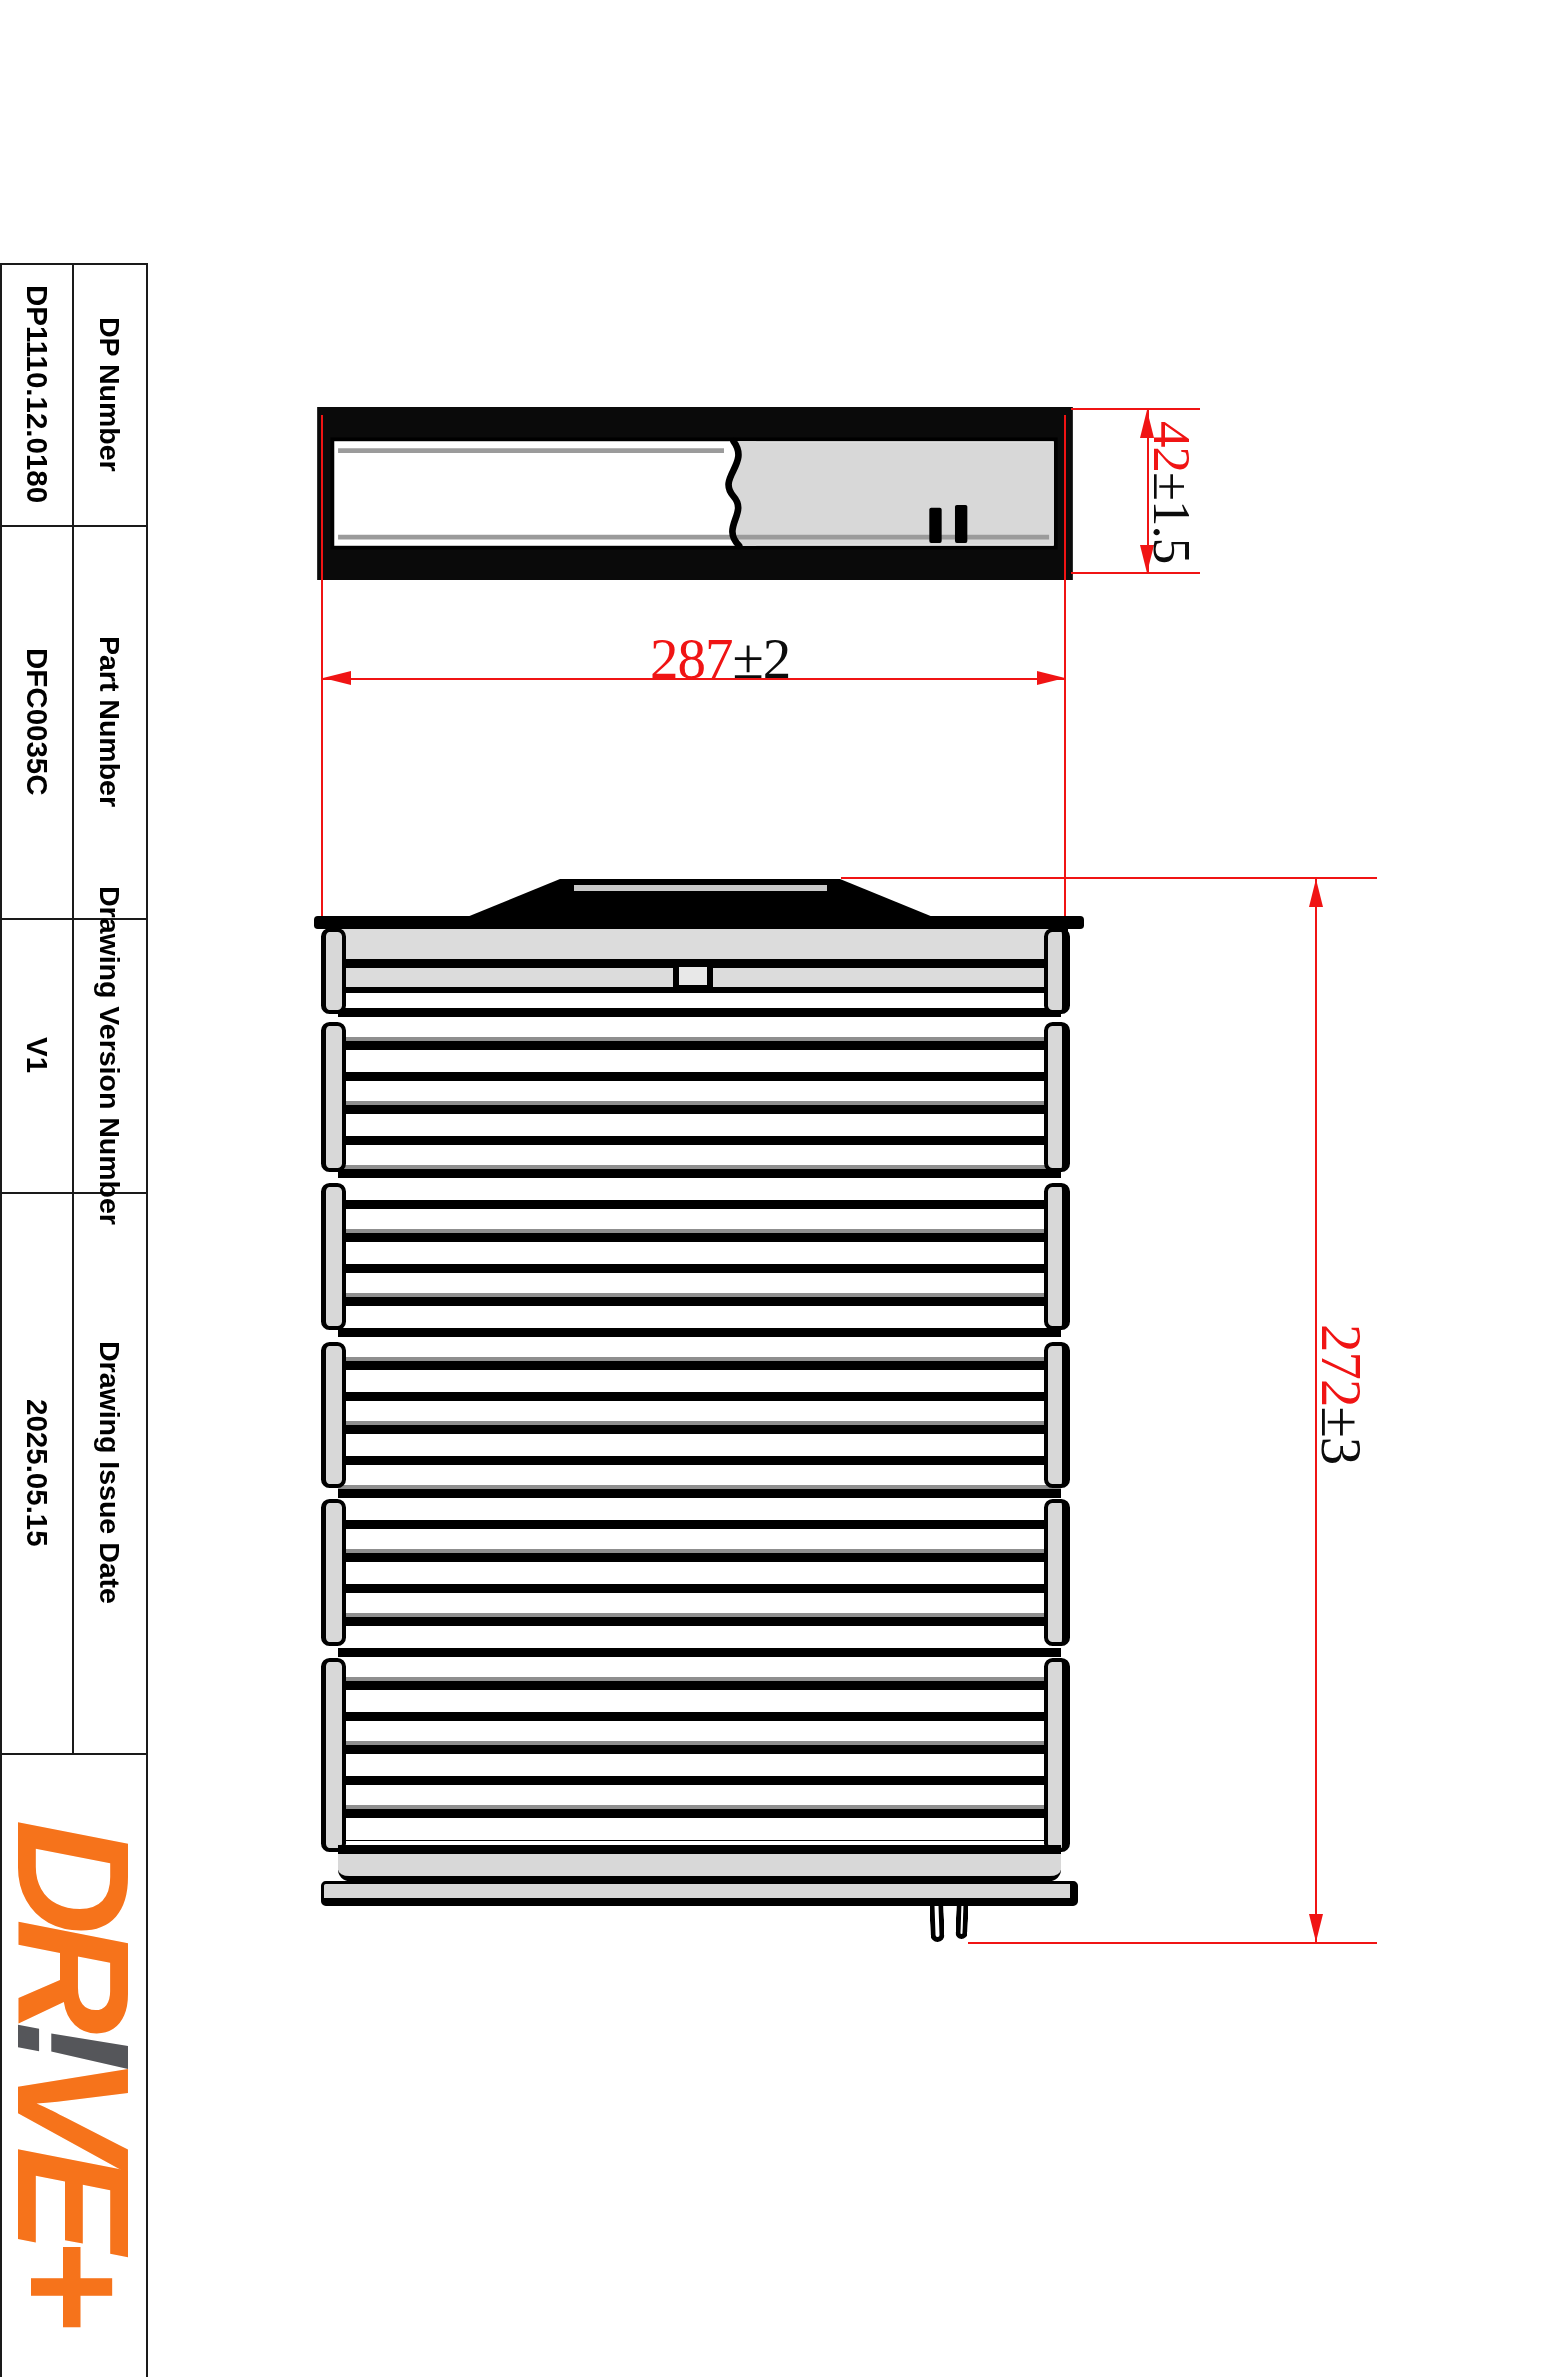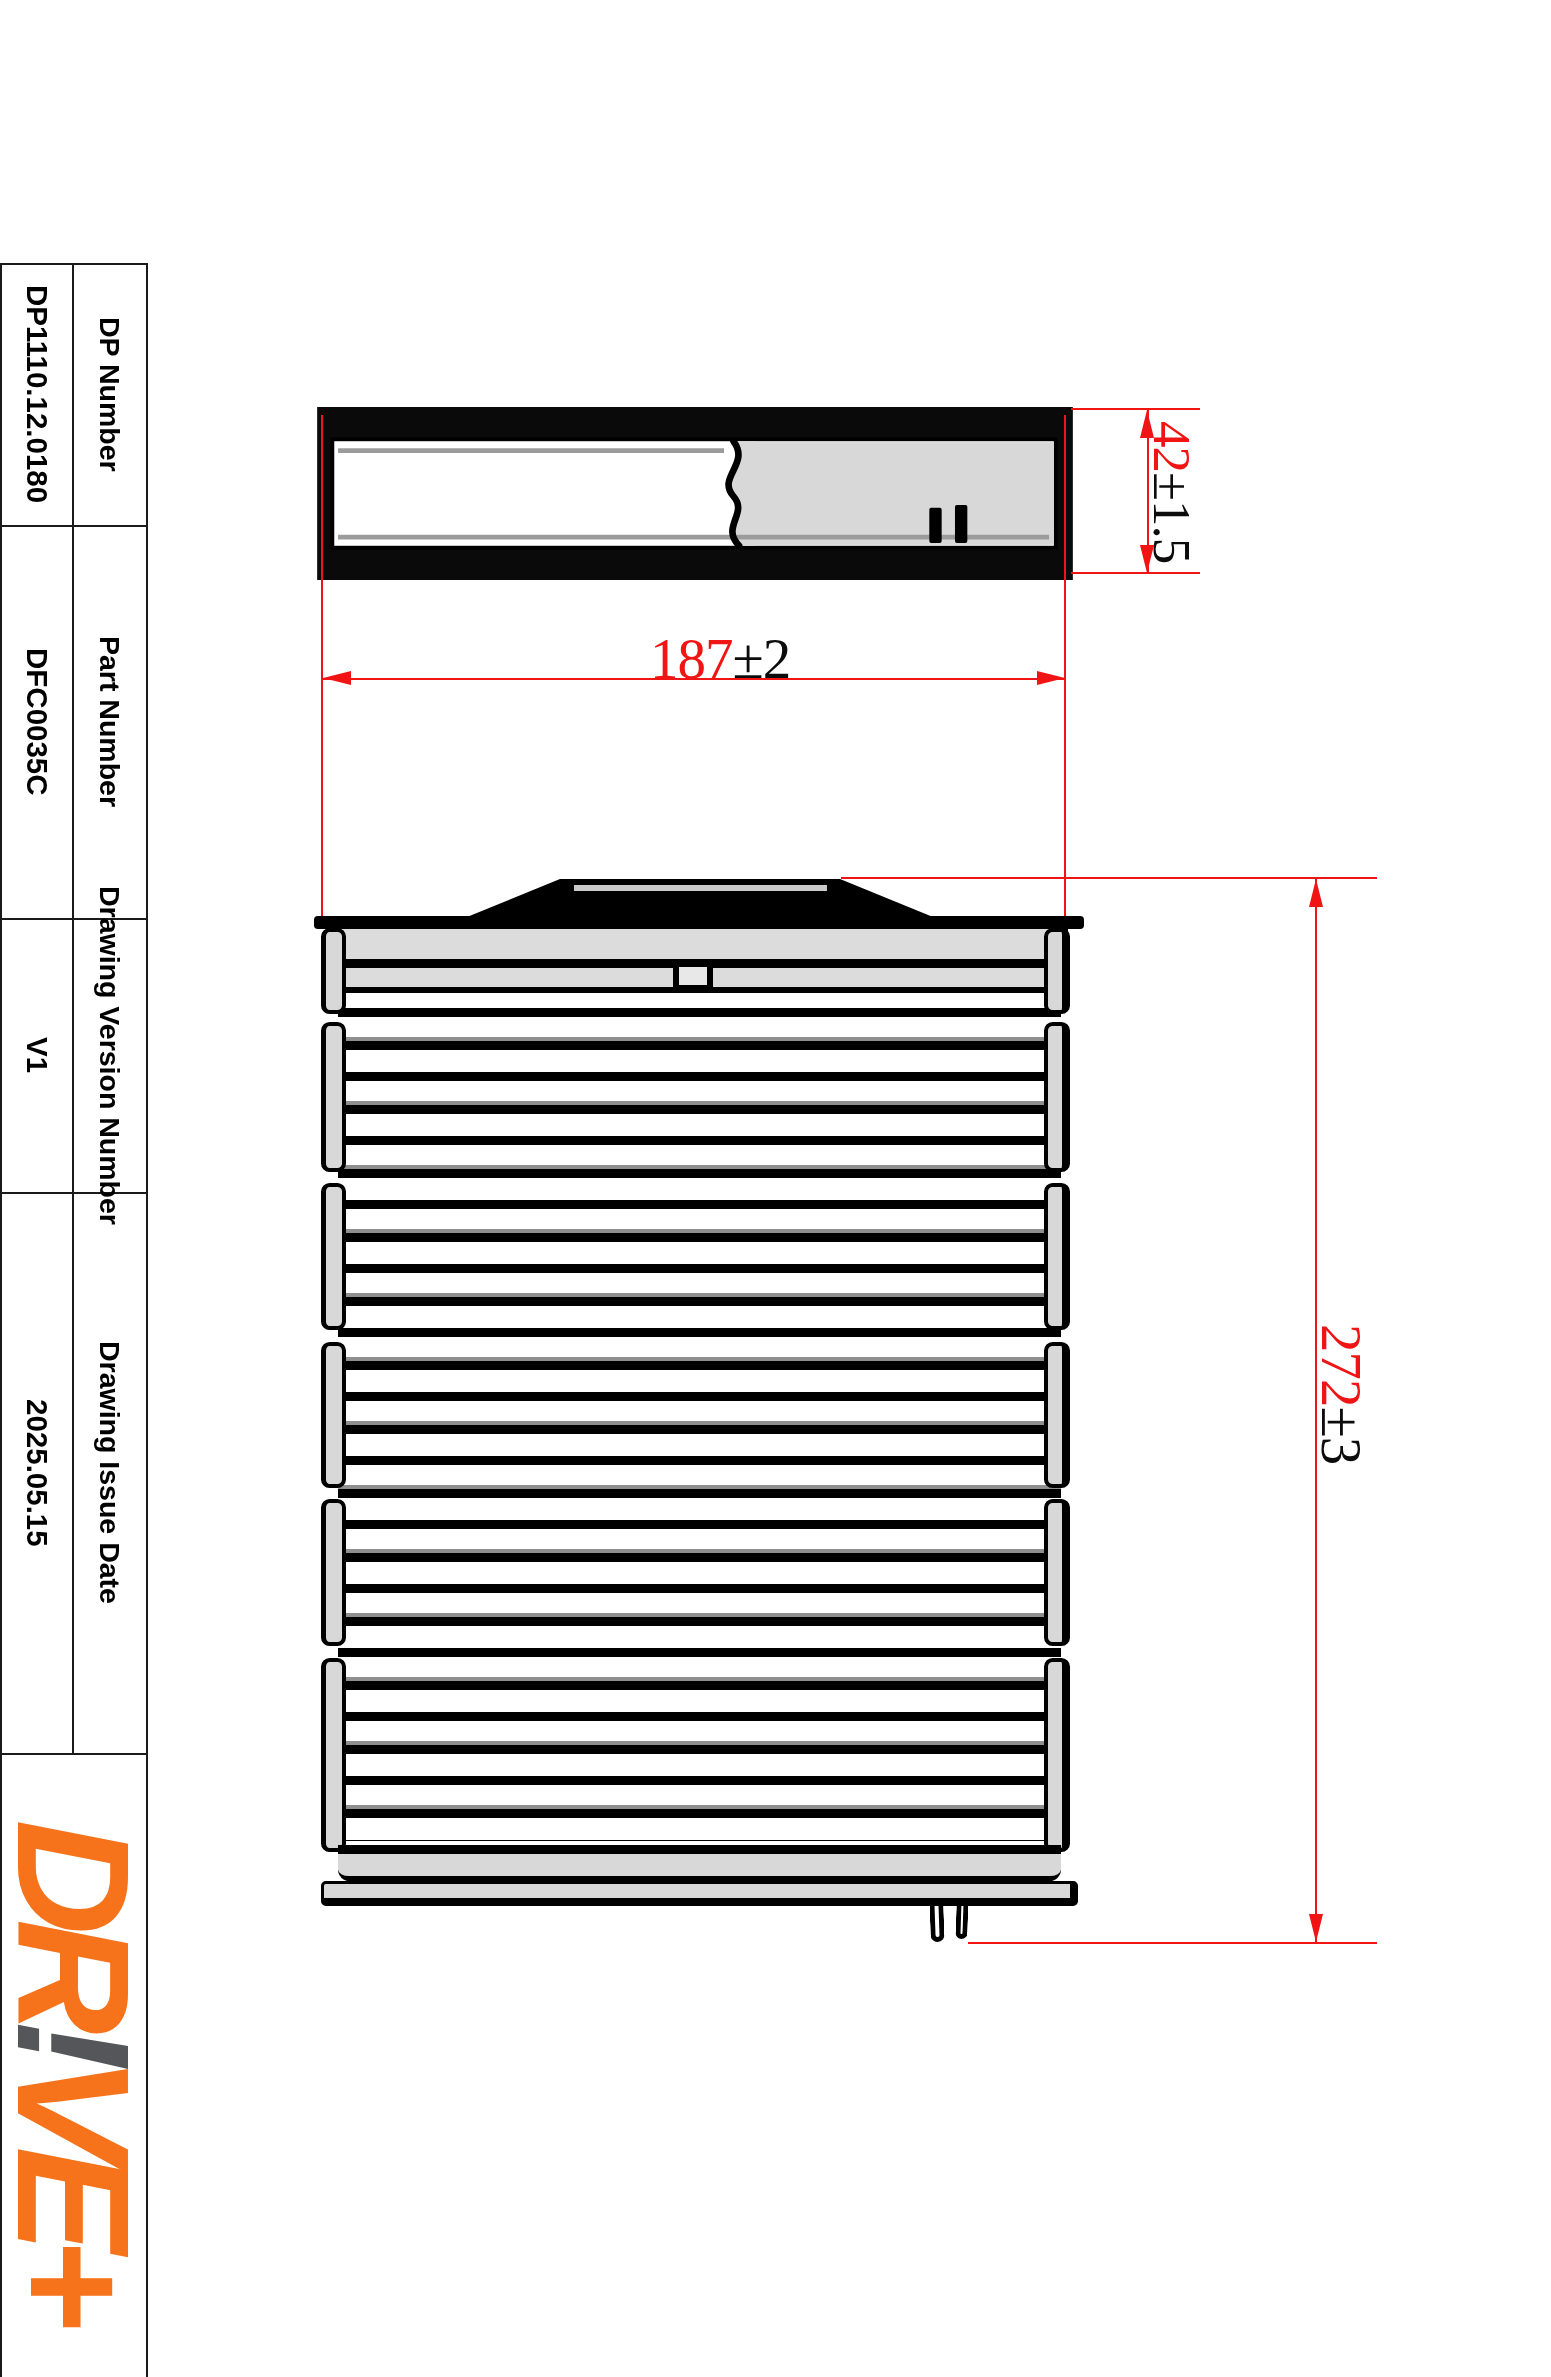--- a/index.html
+++ b/index.html
@@ -138,21 +138,21 @@
   <div class="abs" style="left:609px;top:1019px;width:14.3px;height:44px;border:5.7px solid #000;border-top:none;border-radius:0 0 9.5px 9.5px;box-sizing:border-box;transform:rotate(-2deg);"></div>
   <div class="abs" style="left:635px;top:1019px;width:12.4px;height:41px;border:5.7px solid #000;border-top:none;border-radius:0 0 9.5px 9.5px;box-sizing:border-box;transform:rotate(2deg);"></div>
 </div>
 
 <div class="rline" style="left:321px;top:415px;width:2.4px;height:501px;"></div>
 <div class="rline" style="left:1064px;top:415px;width:2.4px;height:501px;"></div>
 <div class="rline" style="left:322px;top:678px;width:744px;height:2.4px;"></div>
 <div class="arr arr-left" style="left:323px;top:671px;"></div>
 <div class="arr arr-right" style="left:1037px;top:671px;"></div>
 <div class="dim-text" style="left:650px;top:630px;">
-  <span class="v">187</span><span class="t">±2</span>
+  <span class="v">287</span><span class="t">±2</span>
 </div>
 
 <div class="rline" style="left:1071px;top:408px;width:129px;height:2.4px;"></div>
 <div class="rline" style="left:1071px;top:572px;width:129px;height:2.4px;"></div>
 <div class="rline" style="left:1147px;top:409px;width:2.4px;height:165px;"></div>
 <div class="arr arr-up" style="left:1140px;top:410px;"></div>
 <div class="arr arr-down" style="left:1140px;top:545px;"></div>
 <div class="dim-text dim-rot" style="left:1198px;top:421px;font-size:53px;">
   <span class="v">42</span><span class="t">±1.5</span>
 </div>

